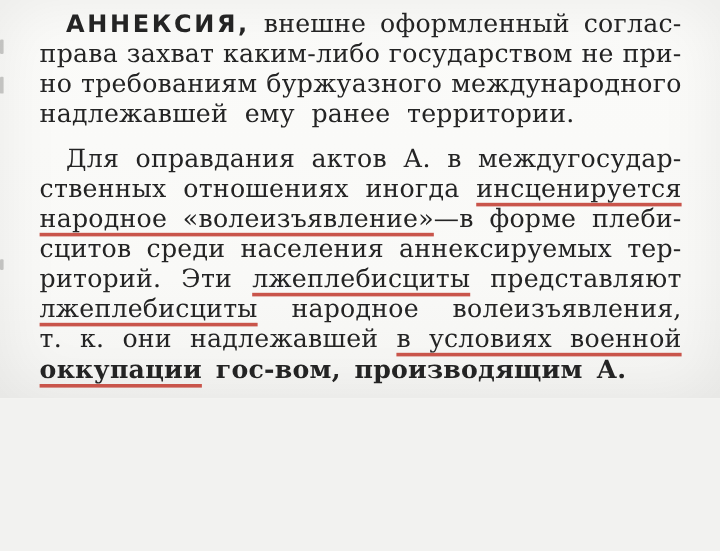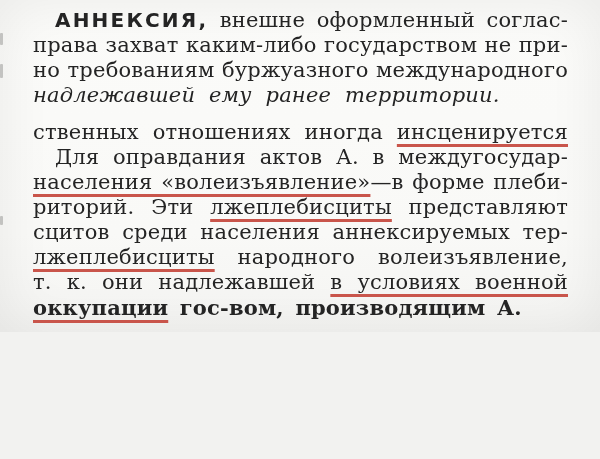--- a/index.html
+++ b/index.html
@@ -28,21 +28,21 @@
     line-height: 25px;
     letter-spacing: 0.2px;
   }
   .para2 { margin-top: 12px; }
   .line { height: 25px; overflow: visible; }
   .just {
     text-align: justify;
     text-align-last: justify;
   }
   .indent { text-indent: 22px; }
-  .loose-wide { word-spacing: 7px; font-style: italic; }
+  .loose-wide { word-spacing: 7px; }
   .loose-mid  { word-spacing: 4px; font-weight: bold; }
   .term {
     font-family: "DejaVu Sans", sans-serif;
     font-weight: bold;
     letter-spacing: 2.2px;
     font-size: 20px;
   }
   .ul {
     text-decoration: underline;
     text-decoration-color: #c9554b;
@@ -79,26 +79,26 @@
   <div class="text-col">
 
     <div class="para1">
       <div class="line just indent"><span class="term">АННЕКСИЯ,</span><span> внешне оформленный соглас-</span></div>
       <div class="line just"><span>права захват каким-либо государством не при-</span></div>
       <div class="line just"><span>но требованиям буржуазного международного</span></div>
       <div class="line loose-wide"><span>надлежавшей ему ранее территории.</span></div>
     </div>
 
     <div class="para2">
+      <div class="line just indent"><span>Для оправдания актов А. в междугосудар-</span></div>
       <div class="line just"><span>ственных отношениях иногда </span><span class="ul">инсценируется</span></div>
-      <div class="line just indent"><span>Для оправдания актов А. в междугосудар-</span></div>
-      <div class="line just"><span class="ul">населения «волеизъявление»</span><span>—в форме плеби-</span></div>
+      <div class="line just"><span class="ul">народное «волеизъявление»</span><span>—в форме плеби-</span></div>
+      <div class="line just"><span>сцитов среди населения аннексируемых тер-</span></div>
       <div class="line just"><span>риторий. Эти </span><span class="ul">лжеплебисциты</span><span> представляют</span></div>
-      <div class="line just"><span>сцитов среди населения аннексируемых тер-</span></div>
-      <div class="line just"><span class="ul">лжеплебисциты</span><span> народного волеизъявление,</span></div>
+      <div class="line just"><span class="ul">лжеплебисциты</span><span> народное волеизъявления,</span></div>
       <div class="line just"><span>т. к. они надлежавшей </span><span class="ul">в условиях военной</span></div>
       <div class="line loose-mid"><span class="ul">оккупации</span><span> гос-вом, производящим А.</span></div>
     </div>
 
   </div>
 
   <div class="citation">
   </div>
 
   <div class="speck speck-1"></div>

